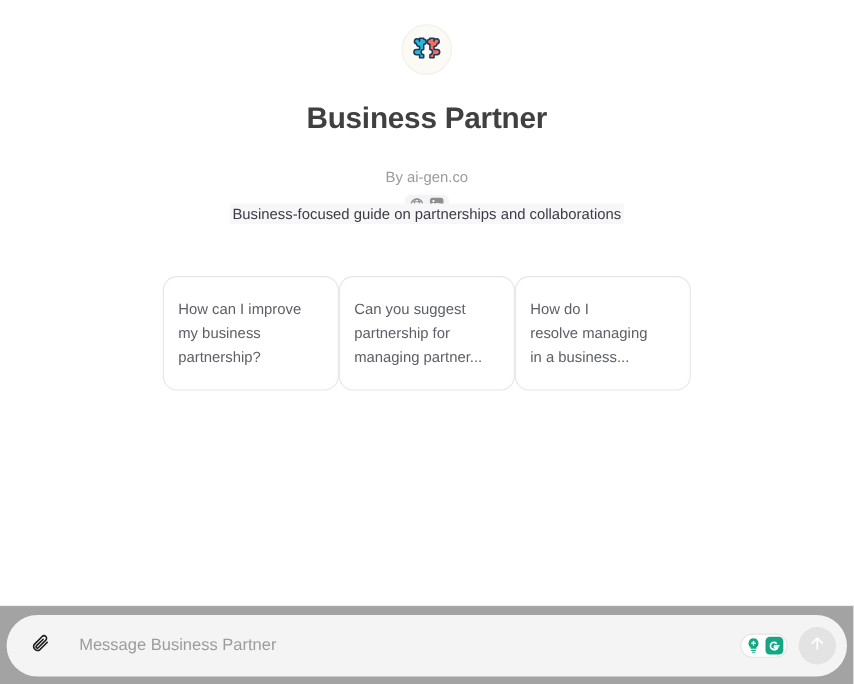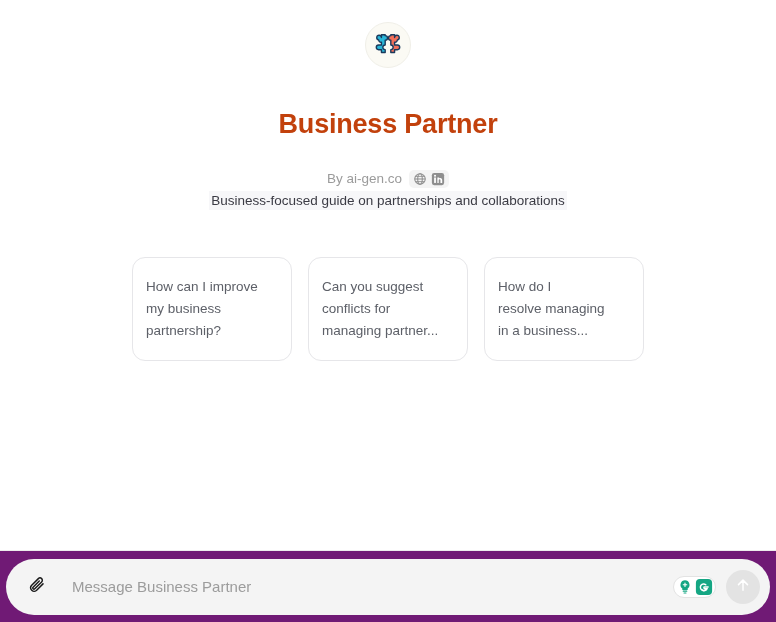--- a/index.html
+++ b/index.html
@@ -46,36 +46,37 @@
     border: 1px solid #f0efe8;
     display: flex;
     align-items: center;
     justify-content: center;
     flex: none;
   }
   .avatar svg { display: block; }
 
   
   .gpt-title {
-    margin-top: 40px;
+    margin-top: 23px;
     font-size: 27px;
     line-height: 32px;
     font-weight: 700;
-    color: #c2410c;
+    color: #404040;
     letter-spacing: -0.2px;
     text-align: right;
   }
 
   
   .byline {
     margin-top: 11px;
     display: flex;
     align-items: center;
     gap: 7px;
     height: 20px;
+    flex-direction: column;
   }
   .byline-text {
     font-size: 13.5px;
     line-height: 18px;
     color: #9b9b9b;
     white-space: nowrap;
   }
   .byline-links {
     display: flex;
     align-items: center;
@@ -85,36 +86,35 @@
     padding: 2px 4px;
   }
   .social-ico {
     width: 14px;
     height: 14px;
     display: block;
   }
 
   
   .gpt-desc {
-    margin-top: 2px;
+    margin-top: 13px;
     font-size: 13.5px;
     line-height: 19px;
     color: #3b3b44;
     text-align: center;
     max-width: 560px;
     background: #f7f7f9;
     padding: 0 2px;
   }
 
   
   .cards {
     margin-top: 47px;
     display: flex;
     justify-content: center;
-    gap: 16px;
     padding: 0 40px;
     align-items: flex-end;
   }
   .card {
     width: 160px;
     height: 104px;
     background: #ffffff;
     border: 1px solid #e6e6e9;
     border-radius: 13px;
     padding: 13px 13px;
@@ -129,21 +129,21 @@
     color: #5d6068;
     display: block;
     white-space: pre-line;
   }
 
   
   .composer-wrap {
     flex: none;
     height: 72px;
     border-top: 1px solid #ececec;
-    background: #701a75;
+    background: #a3a3a3;
     display: flex;
     align-items: center;
     padding: 0 6px;
     position: relative;
   }
   .composer {
     position: relative;
     width: 100%;
     height: 56px;
     background: #f4f4f4;
@@ -254,21 +254,21 @@
       <div class="gpt-desc">Business-focused guide on partnerships and collaborations</div>
 
       <div class="cards">
         <button class="card">
           <span class="card-text">How can I improve
 my business
 partnership?</span>
         </button>
         <button class="card">
           <span class="card-text">Can you suggest
-conflicts for
+partnership for
 managing partner...</span>
         </button>
         <button class="card">
           <span class="card-text">How do I
 resolve managing
 in a business...</span>
         </button>
       </div>
 
     </div>

